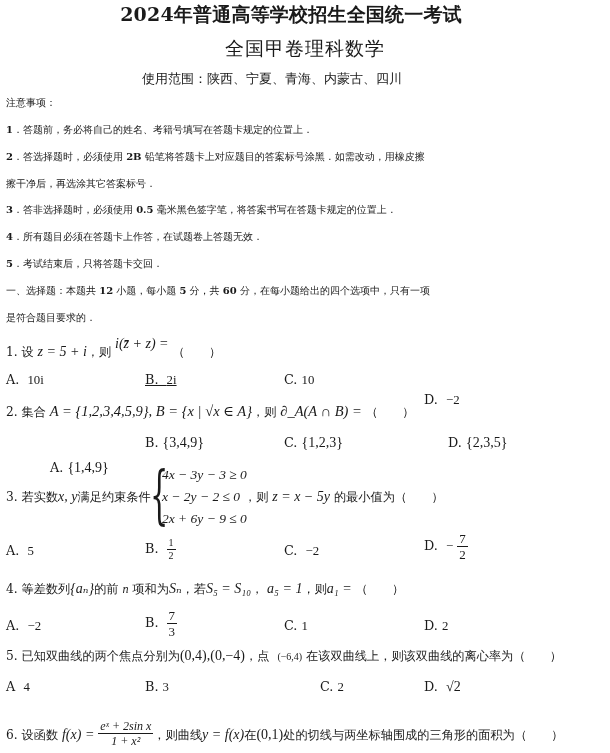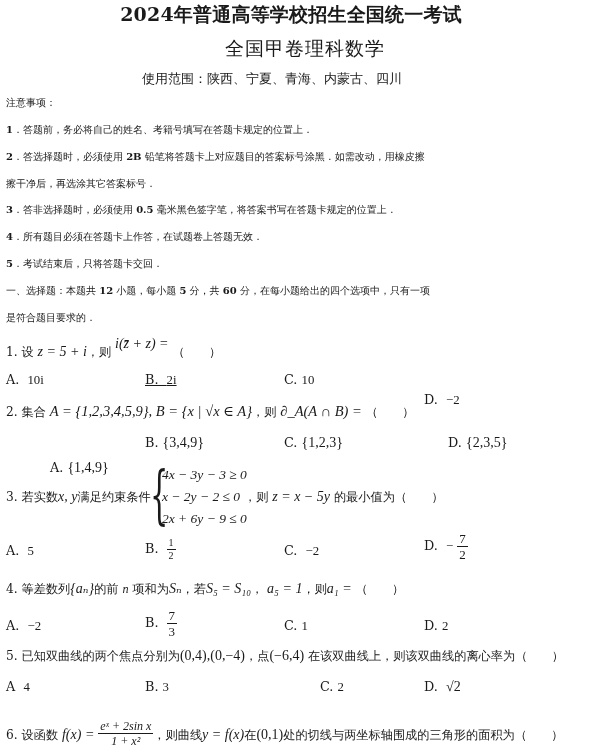--- a/index.html
+++ b/index.html
@@ -130,21 +130,21 @@
   <span class="frac mathn" style="font-size:13px;">
     <span class="num">7</span>
     <span class="den">3</span>
   </span>
 </div>
 <div class="abs opt" style="top:618px;left:284px;">C. <span class="mathn">1</span></div>
 <div class="abs opt" style="top:618px;left:424px;">D. <span class="mathn">2</span></div>
 
 <div class="abs q" style="top:648px;left:6px;">
   <span>5.</span>
-  <span>已知双曲线的两个焦点分别为</span><span class="mathn" style="font-size:14px;font-family:Liberation Serif, serif;">(0,4),(0,−4)</span><span>，点</span><span class="mathn" style="font-size:14px;">(−6,4)</span>
+  <span>已知双曲线的两个焦点分别为</span><span class="mathn" style="font-size:14px;font-family:Liberation Serif, serif;">(0,4),(0,−4)</span><span>，点</span><span class="mathn" style="font-size:10px;margin-left:8px;">(−6,4)</span>
   <span>在该双曲线上，则该双曲线的离心率为（　　）</span>
 </div>
 <div class="abs opt" style="top:679px;left:6px;">A&nbsp; <span class="mathn">4</span></div>
 <div class="abs opt" style="top:679px;left:145px;">B. <span class="mathn">3</span></div>
 <div class="abs opt" style="top:679px;left:284px;margin-left:36px;">C. <span class="mathn">2</span></div>
 <div class="abs opt" style="top:679px;left:424px;">D.&nbsp; <span class="mathn" style="font-size:14px;">√2</span></div>
 
 <div class="abs q" style="top:722px;left:6px;">
   <span>6.</span>
   <span>设函数</span>

